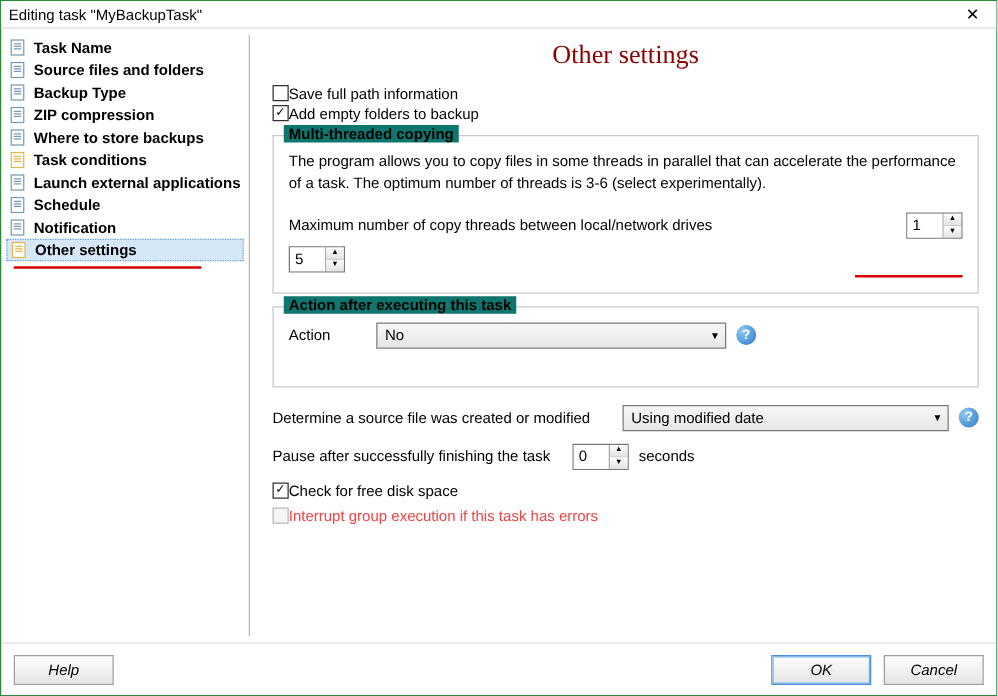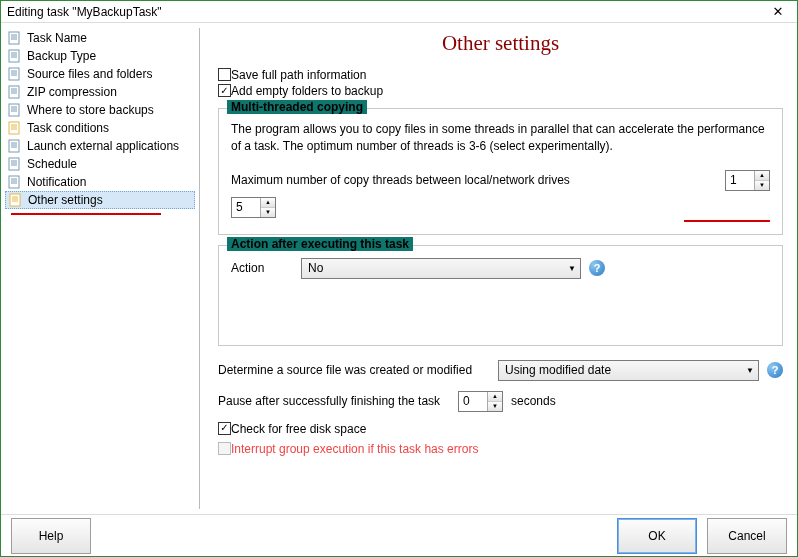--- a/index.html
+++ b/index.html
@@ -42,20 +42,21 @@
   .body-area {
     flex: 1;
     display: flex;
     overflow: hidden;
   }
   .sidebar {
     width: 198px;
     padding: 6px 4px;
     overflow-y: auto;
     border-right: 0;
+    font-weight: bold;
   }
   .sidebar-item {
     display: flex;
     align-items: center;
     height: 18px;
     padding: 0 3px;
     gap: 5px;
     cursor: pointer;
     white-space: nowrap;
   }
@@ -212,28 +213,29 @@
     height: 42px;
     border-top: 1px solid #ddd;
     display: flex;
     align-items: center;
     padding: 0 10px;
     gap: 10px;
   }
   .footer .spacer { flex: 1; }
   .btn {
     min-width: 80px;
-    height: 36px;
+    height: 24px;
     border: 1px solid #9d9d9d;
     background: linear-gradient(#fdfdfd,#e5e5e5);
     display: inline-flex;
     align-items: center;
     justify-content: center;
     cursor: pointer;
     padding: 0 14px;
+    font-style: italic;
   }
   .btn.focus {
     border: 1px solid #4a90d9;
     box-shadow: 0 0 0 1px #7eb5e6 inset;
   }
 </style>
 </head>
 <body>
 
 <div class="window">
@@ -255,30 +257,30 @@
           </svg>
         <span>Task Name</span>
       </div>
       <div class="sidebar-item">
         <svg class="sidebar-icon" viewBox="0 0 14 14">
             <rect x="1" y="1" width="10" height="12" fill="#fff" stroke="#7a9bb5"></rect>
             <line x1="3" y1="4" x2="9" y2="4" stroke="#7a9bb5"></line>
             <line x1="3" y1="6" x2="9" y2="6" stroke="#7a9bb5"></line>
             <line x1="3" y1="8" x2="9" y2="8" stroke="#7a9bb5"></line>
           </svg>
+        <span>Source files and folders</span>
+      </div>
+      <div class="sidebar-item">
+        <svg class="sidebar-icon" viewBox="0 0 14 14">
+            <rect x="1" y="1" width="10" height="12" fill="#fff" stroke="#7a9bb5"></rect>
+            <line x1="3" y1="4" x2="9" y2="4" stroke="#7a9bb5"></line>
+            <line x1="3" y1="6" x2="9" y2="6" stroke="#7a9bb5"></line>
+            <line x1="3" y1="8" x2="9" y2="8" stroke="#7a9bb5"></line>
+          </svg>
         <span>Backup Type</span>
-      </div>
-      <div class="sidebar-item">
-        <svg class="sidebar-icon" viewBox="0 0 14 14">
-            <rect x="1" y="1" width="10" height="12" fill="#fff" stroke="#7a9bb5"></rect>
-            <line x1="3" y1="4" x2="9" y2="4" stroke="#7a9bb5"></line>
-            <line x1="3" y1="6" x2="9" y2="6" stroke="#7a9bb5"></line>
-            <line x1="3" y1="8" x2="9" y2="8" stroke="#7a9bb5"></line>
-          </svg>
-        <span>Source files and folders</span>
       </div>
       <div class="sidebar-item">
         <svg class="sidebar-icon" viewBox="0 0 14 14">
             <rect x="1" y="1" width="10" height="12" fill="#fff" stroke="#7a9bb5"></rect>
             <line x1="3" y1="4" x2="9" y2="4" stroke="#7a9bb5"></line>
             <line x1="3" y1="6" x2="9" y2="6" stroke="#7a9bb5"></line>
             <line x1="3" y1="8" x2="9" y2="8" stroke="#7a9bb5"></line>
           </svg>
         <span>ZIP compression</span>
       </div>
@@ -371,21 +373,21 @@
             <input value="5" style="">
             <span class="spin-btns">
               <span class="spin-btn">▲</span>
               <span class="spin-btn">▼</span>
             </span>
           </span>
         </div>
         <div class="red-underline-ftp"></div>
       </div>
 
-      <div class="fieldset" style="padding-bottom:60px">
+      <div class="fieldset" style="padding-bottom:24px">
         <div class="fieldset-legend">Action after executing this task</div>
         <div class="row" style="margin-top:4px">
           <span style="width:70px">Action</span>
           <span class="select" style="width:280px">
             <span>No</span>
             <span class="caret">▼</span>
           </span>
           <span class="help-icon">?</span>
         </div>
       </div>

